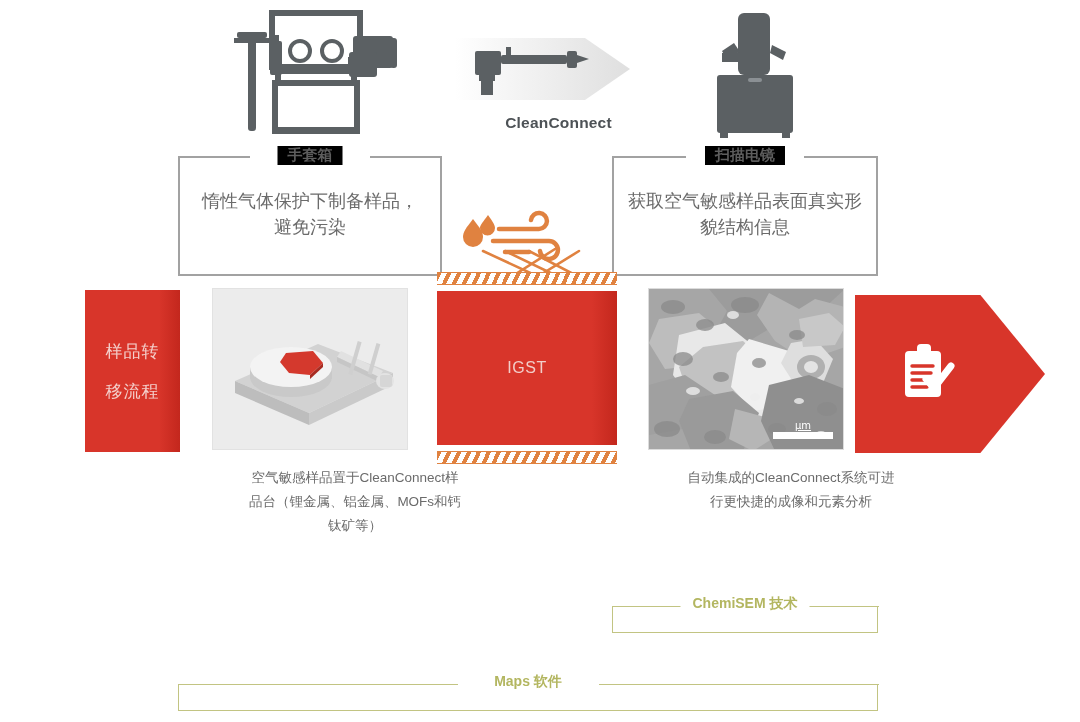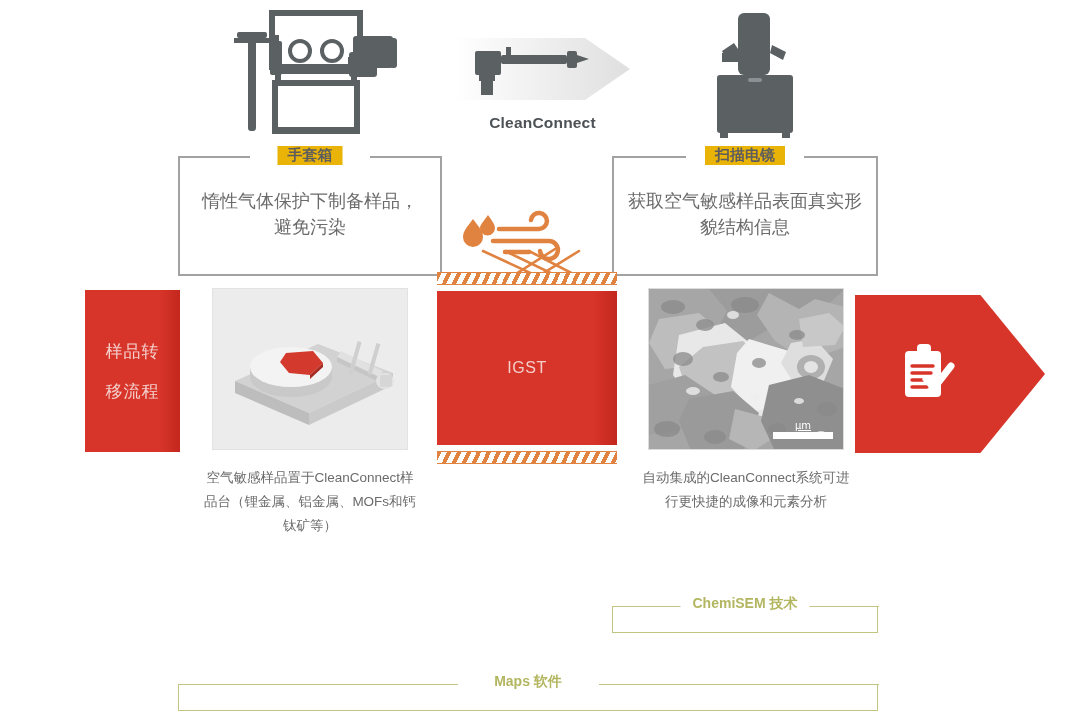--- a/index.html
+++ b/index.html
@@ -16,40 +16,40 @@
   
   #glovebox-icon{left:220px;top:5px;width:195px;height:135px;}
   #sem-icon{left:700px;top:5px;width:110px;height:135px;}
 
   
   #cleanconnect-block{left:455px;top:38px;width:175px;height:105px;}
   #cc-arrow{
     position:absolute;left:0;top:0;width:175px;height:62px;
   }
   #cc-label{
-    position:absolute;left:0;top:76px;width:175px;
+    position:absolute;left:16px;top:76px;width:175px;
     text-align:center;font-size:15.5px;font-weight:bold;color:#4d5256;
     letter-spacing:.2px;
   }
 
   
   .gbracket{
     border:2px solid #a2a2a2;
     border-top:none;
     box-sizing:border-box;
   }
   #bracket-glovebox{left:178px;top:158px;width:264px;height:118px;}
   #bracket-sem{left:612px;top:158px;width:266px;height:118px;}
   .gbracket-topline{
     position:absolute;top:-2px;height:2px;background:#a2a2a2;
   }
   .gbracket-title{
     position:absolute;top:-12px;
     font-size:15px;font-weight:bold;color:#5d5d5d;
-    text-align:center;background:#eab308;padding:0 10px;
+    text-align:center;background:#000000;padding:0 10px;
     white-space:nowrap;
   }
   .gbracket-body{
     position:absolute;left:14px;right:14px;top:30px;
     font-size:18px;line-height:26px;color:#6b6b6b;
     text-align:center;
   }
 
   
   #left-red-tab{
@@ -105,20 +105,21 @@
     background:#d8352a;
     clip-path:polygon(0 0,66% 0,100% 50%,66% 100%,0 100%);
     display:flex;align-items:center;justify-content:flex-start;
   }
   #clipboard-icon{margin-left:42px;}
 
   
   .caption{
     position:absolute;font-size:13.5px;line-height:24px;color:#6b6b6b;
     text-align:center;
+    margin-left:45px;
   }
   #caption-left{left:202px;top:466px;width:216px;}
   #caption-right{left:636px;top:466px;width:220px;}
 
   
   .obracket{
     position:absolute;border:1.5px solid #c2c482;
     border-top:none;box-sizing:border-box;
   }
   .obracket-title{

